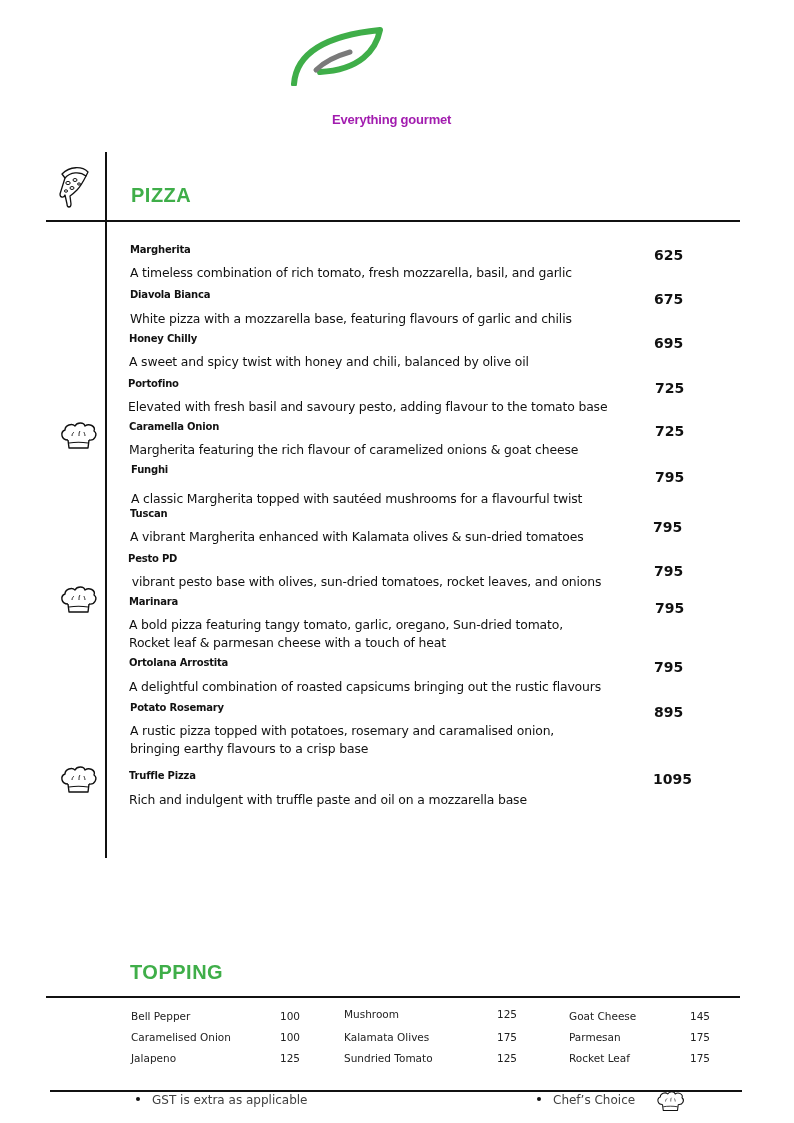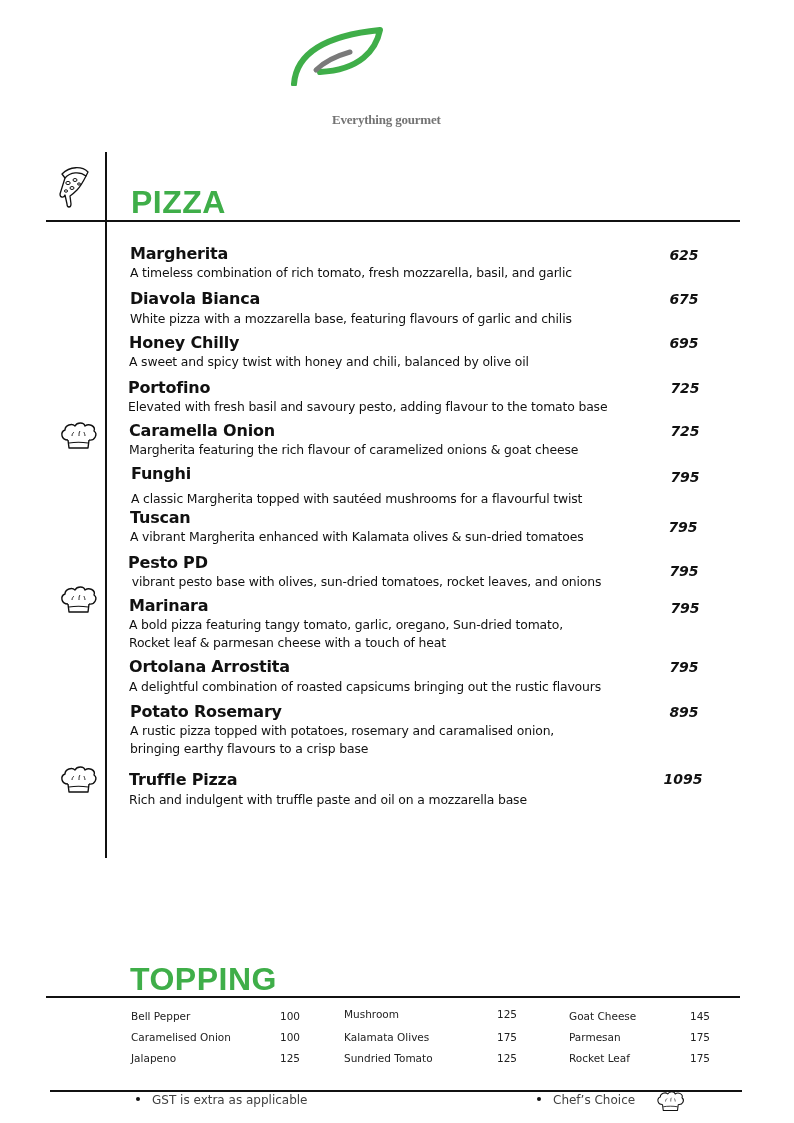--- a/index.html
+++ b/index.html
@@ -5,35 +5,35 @@
   html, body { margin:0; padding:0; background:#ffffff; }
   body { width:794px; height:1123px; position:relative; overflow:hidden;
          font-family:"DejaVu Sans", sans-serif; color:#111; }
   .abs { position:absolute; }
 
   
   .logo { left:250px; top:26px; width:300px; height:106px; }
   .logo-word { position:absolute; left:8px; top:32px; font-family:"DejaVu Sans", sans-serif;
                font-size:54px; color:#7a7a7a; letter-spacing:-1px; font-weight:normal; white-space:nowrap; }
   .logo-leaf { position:absolute; left:30px; top:0px; }
-  .logo-tag { position:absolute; left:82px; top:86px; font-size:13px; color:#737373;
-              font-family:Liberation Serif, serif; font-weight:bold; letter-spacing:-0.2px; white-space:nowrap; }
+  .logo-tag { position:absolute; left:82px; top:86px; font-size:13px; color:#a21caf;
+              font-family:Liberation Sans, sans-serif; font-weight:bold; letter-spacing:-0.2px; white-space:nowrap; }
 
   
   .vline { left:105px; top:152px; width:1.5px; height:706px; background:#111; }
   .hline-pizza { left:46px; top:220px; width:694px; height:1.5px; background:#111; }
   .hline-topping { left:46px; top:996px; width:694px; height:1.5px; background:#111; }
   .hline-footer { left:50px; top:1090px; width:692px; height:1.5px; background:#111; }
 
   .section-title { font-family:"Liberation Sans", sans-serif; font-weight:bold; color:#3fae49;
-                   font-size:32px; letter-spacing:0.5px; }
+                   font-size:20px; letter-spacing:0.5px; }
 
-  .item-name { font-family:"DejaVu Sans", sans-serif; font-weight:bold; font-size:16px; color:#111; white-space:nowrap; letter-spacing:-0.2px; }
+  .item-name { font-family:"DejaVu Sans", sans-serif; font-weight:bold; font-size:10px; color:#111; white-space:nowrap; letter-spacing:-0.2px; }
   .item-desc { font-family:"DejaVu Sans", sans-serif; font-size:12.4px; color:#111; line-height:18px; white-space:nowrap; letter-spacing:-0.15px;text-align:right; }
-  .item-price { font-family:"DejaVu Sans", sans-serif; font-weight:bold; font-size:14px; color:#111; text-align:center; width:60px;font-style:italic; }
+  .item-price { font-family:"DejaVu Sans", sans-serif; font-weight:bold; font-size:14px; color:#111; text-align:left; width:60px; }
 
   .top-name { font-family:"DejaVu Sans", sans-serif; font-size:10.5px; color:#222; white-space:nowrap; }
   .top-price { font-family:"DejaVu Sans", sans-serif; font-size:10.5px; color:#222; white-space:nowrap; }
 
   .footer-note { font-family:"DejaVu Sans", sans-serif; font-size:12px; color:#404040; white-space:nowrap; }
   .bullet { display:inline-block; width:4px; height:4px; border-radius:50%; background:#111; margin-right:12px; vertical-align:middle; position:relative; top:-2px; }
 </style>
 </head>
 <body>
 

